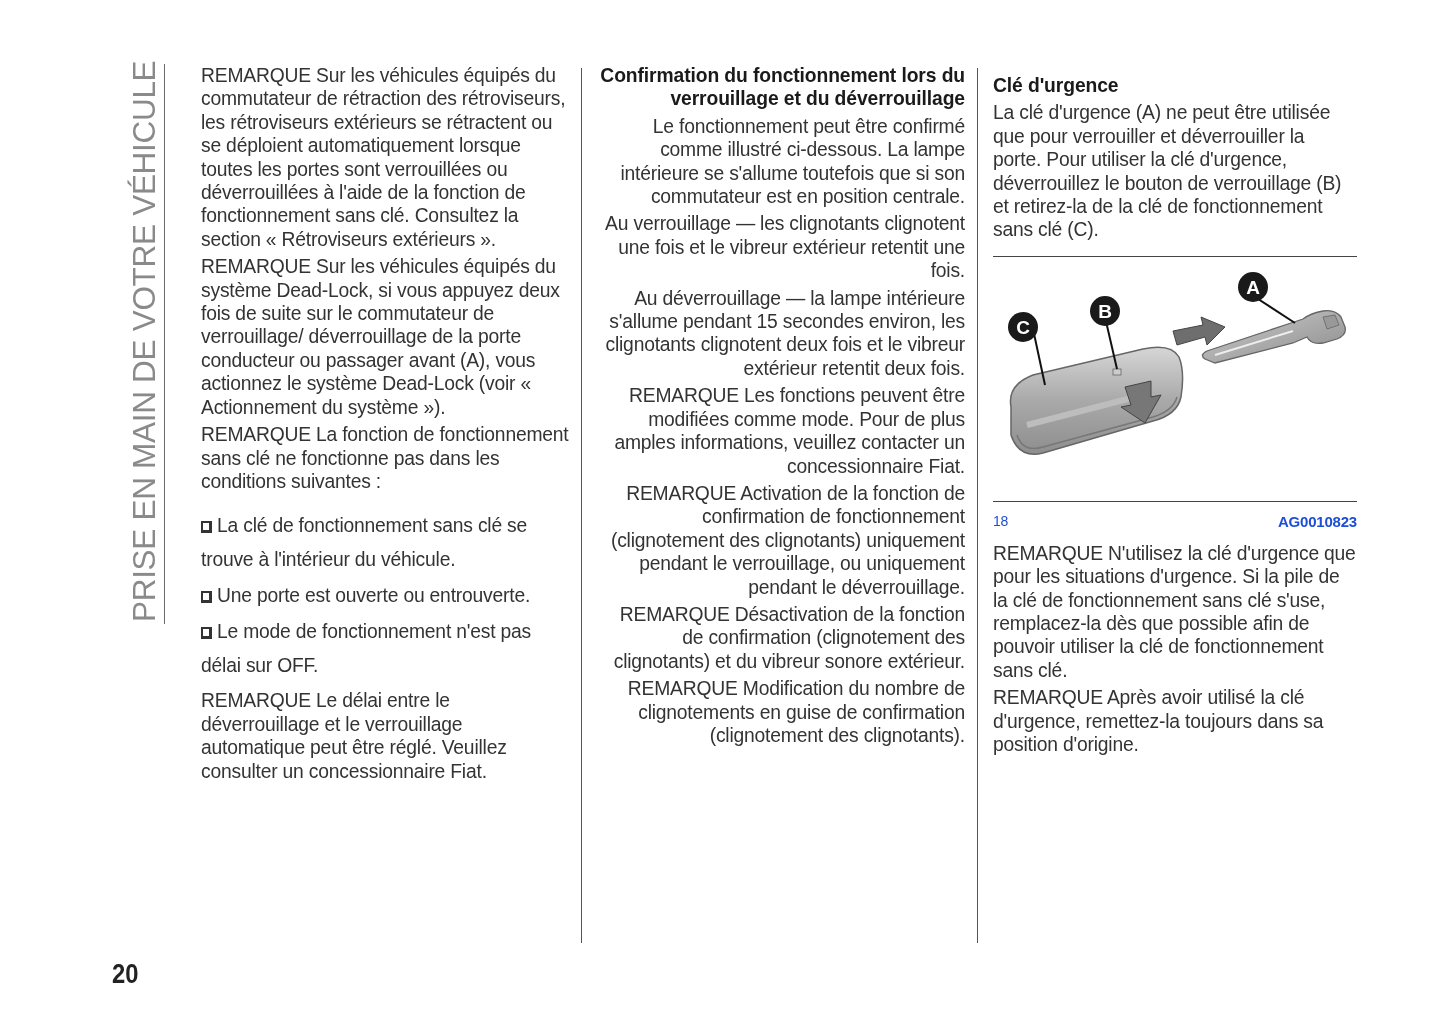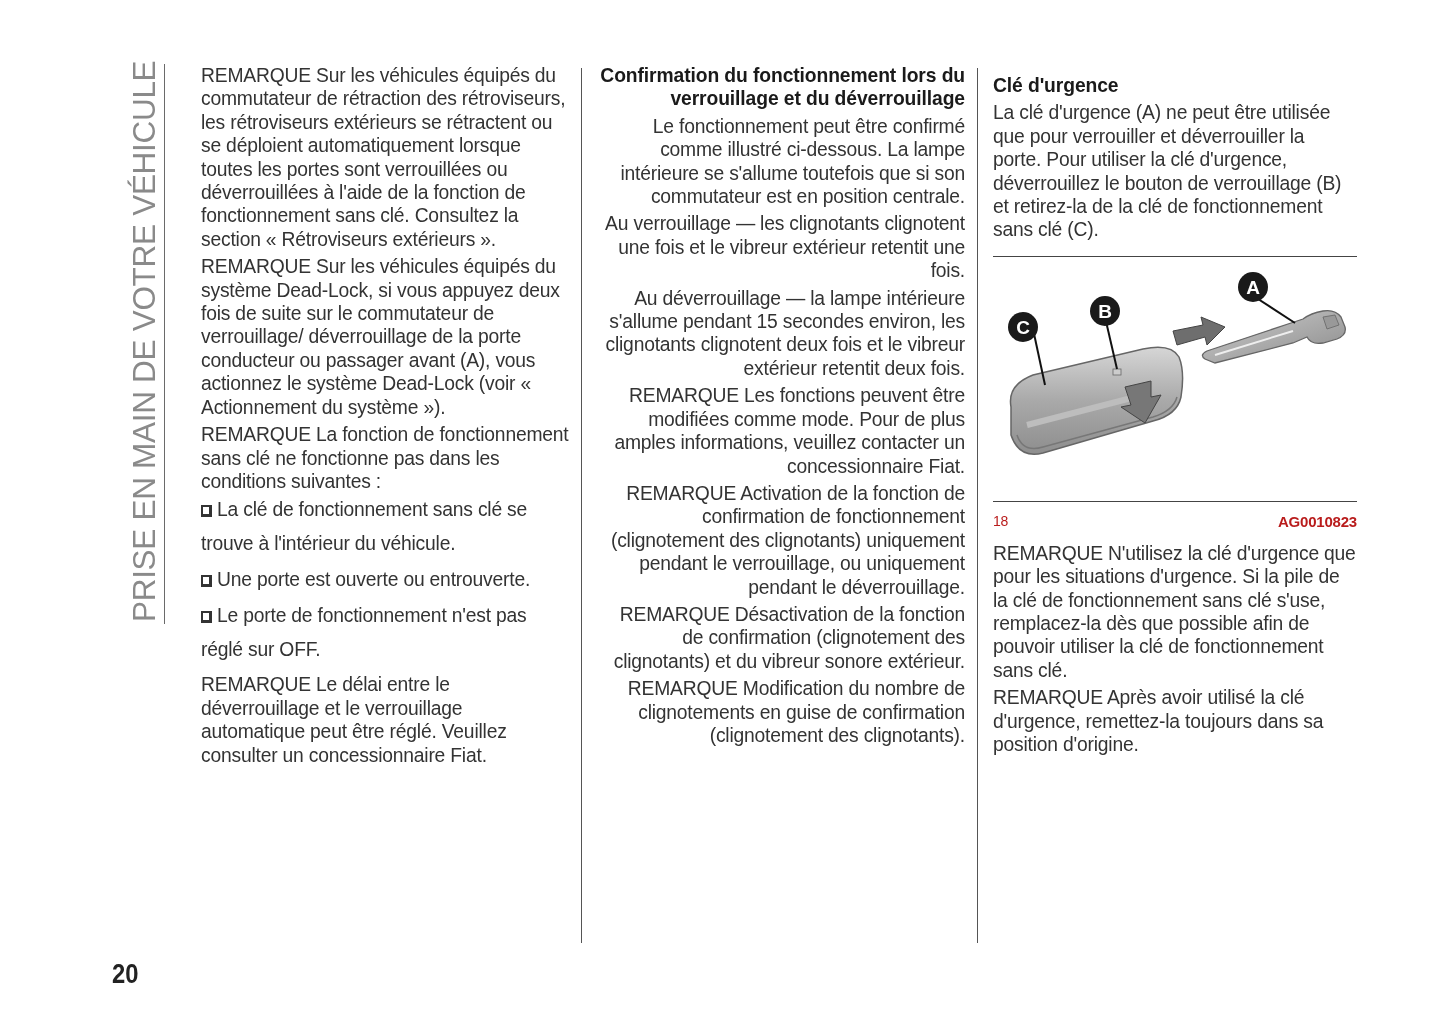--- a/index.html
+++ b/index.html
@@ -37,48 +37,48 @@
   .bullet-line { margin: 0 0 2px 0; line-height: 34px; }
   .bullet { display: inline-block; width: 11px; height: 12px; border: 2px solid #333;
             border-left-width: 2px; border-bottom-width: 3px; border-right-width: 3px;
             box-sizing: border-box; margin-right: 5px; vertical-align: -1px; }
 
   .figure { position: relative; width: 364px; margin-top: 14px; }
   .fig-rule-top { height: 1px; background: #444; width: 364px; }
   .fig-img { height: 244px; position: relative; }
   .fig-rule-bot { height: 1px; background: #444; width: 364px; }
   .fig-caption { display: flex; justify-content: space-between; font-size: 13px;
-                 padding-top: 8px; height: 40px; box-sizing: border-box; color: #b91c1c; }
+                 padding-top: 8px; height: 40px; box-sizing: border-box; color: #1d4ed8; }
   .fig-num { font-size: 14px; }
   .fig-code { font-weight: bold; font-size: 15px; }
 
   .page-num { position: absolute; left: 112px; top: 958px; font-size: 28px;
               font-weight: bold; color: #222; transform: scaleX(0.85); transform-origin: 0 0; }
 </style>
 </head>
 <body>
 
 <div class="side-title">PRISE EN MAIN DE VOTRE VÉHICULE</div>
 <div class="side-rule"></div>
 
 <div class="divider div1"></div>
 <div class="divider div2"></div>
 
 <div class="col col1">
   <p>REMARQUE  Sur les véhicules équipés du commutateur de rétraction des rétroviseurs, les rétroviseurs extérieurs se rétractent ou se déploient automatiquement lorsque toutes les portes sont verrouillées ou déverrouillées à l'aide de la fonction de fonctionnement sans clé. Consultez la section « Rétroviseurs extérieurs ».</p>
   <p>REMARQUE  Sur les véhicules équipés du système Dead-Lock, si vous appuyez deux fois de suite sur le commutateur de verrouillage/ déverrouillage de la porte conducteur ou passager avant (A), vous actionnez le système Dead-Lock (voir « Actionnement du système »).</p>
-  <p style="margin-bottom:0">REMARQUE  La fonction de fonctionnement sans clé ne fonctionne pas dans les conditions suivantes :</p>
+  <p style="margin-bottom:16px">REMARQUE  La fonction de fonctionnement sans clé ne fonctionne pas dans les conditions suivantes :</p>
   <div class="bullet-line">
     <span class="bullet"></span><span>La clé de fonctionnement sans clé se trouve à l'intérieur du véhicule.</span>
   </div>
   <div class="bullet-line">
     <span class="bullet"></span><span>Une porte est ouverte ou entrouverte.</span>
   </div>
   <div class="bullet-line" style="margin-bottom:6px">
-    <span class="bullet"></span><span>Le porte de fonctionnement n'est pas réglé sur OFF.</span>
+    <span class="bullet"></span><span>Le mode de fonctionnement n'est pas délai sur OFF.</span>
   </div>
   <p>REMARQUE  Le délai entre le déverrouillage et le verrouillage automatique peut être réglé. Veuillez consulter un concessionnaire Fiat.</p>
 </div>
 
 <div class="col col2">
   <div class="heading">Confirmation du fonctionnement lors du verrouillage et du déverrouillage</div>
   <p>Le fonctionnement peut être confirmé comme illustré ci-dessous. La lampe intérieure se s'allume toutefois que si son commutateur est en position centrale.</p>
   <p>Au verrouillage — les clignotants clignotent une fois et le vibreur extérieur retentit une fois.</p>
   <p>Au déverrouillage — la lampe intérieure s'allume pendant 15 secondes environ, les clignotants clignotent deux fois et le vibreur extérieur retentit deux fois.</p>
   <p>REMARQUE  Les fonctions peuvent être modifiées comme mode. Pour de plus amples informations, veuillez contacter un concessionnaire Fiat.</p>

